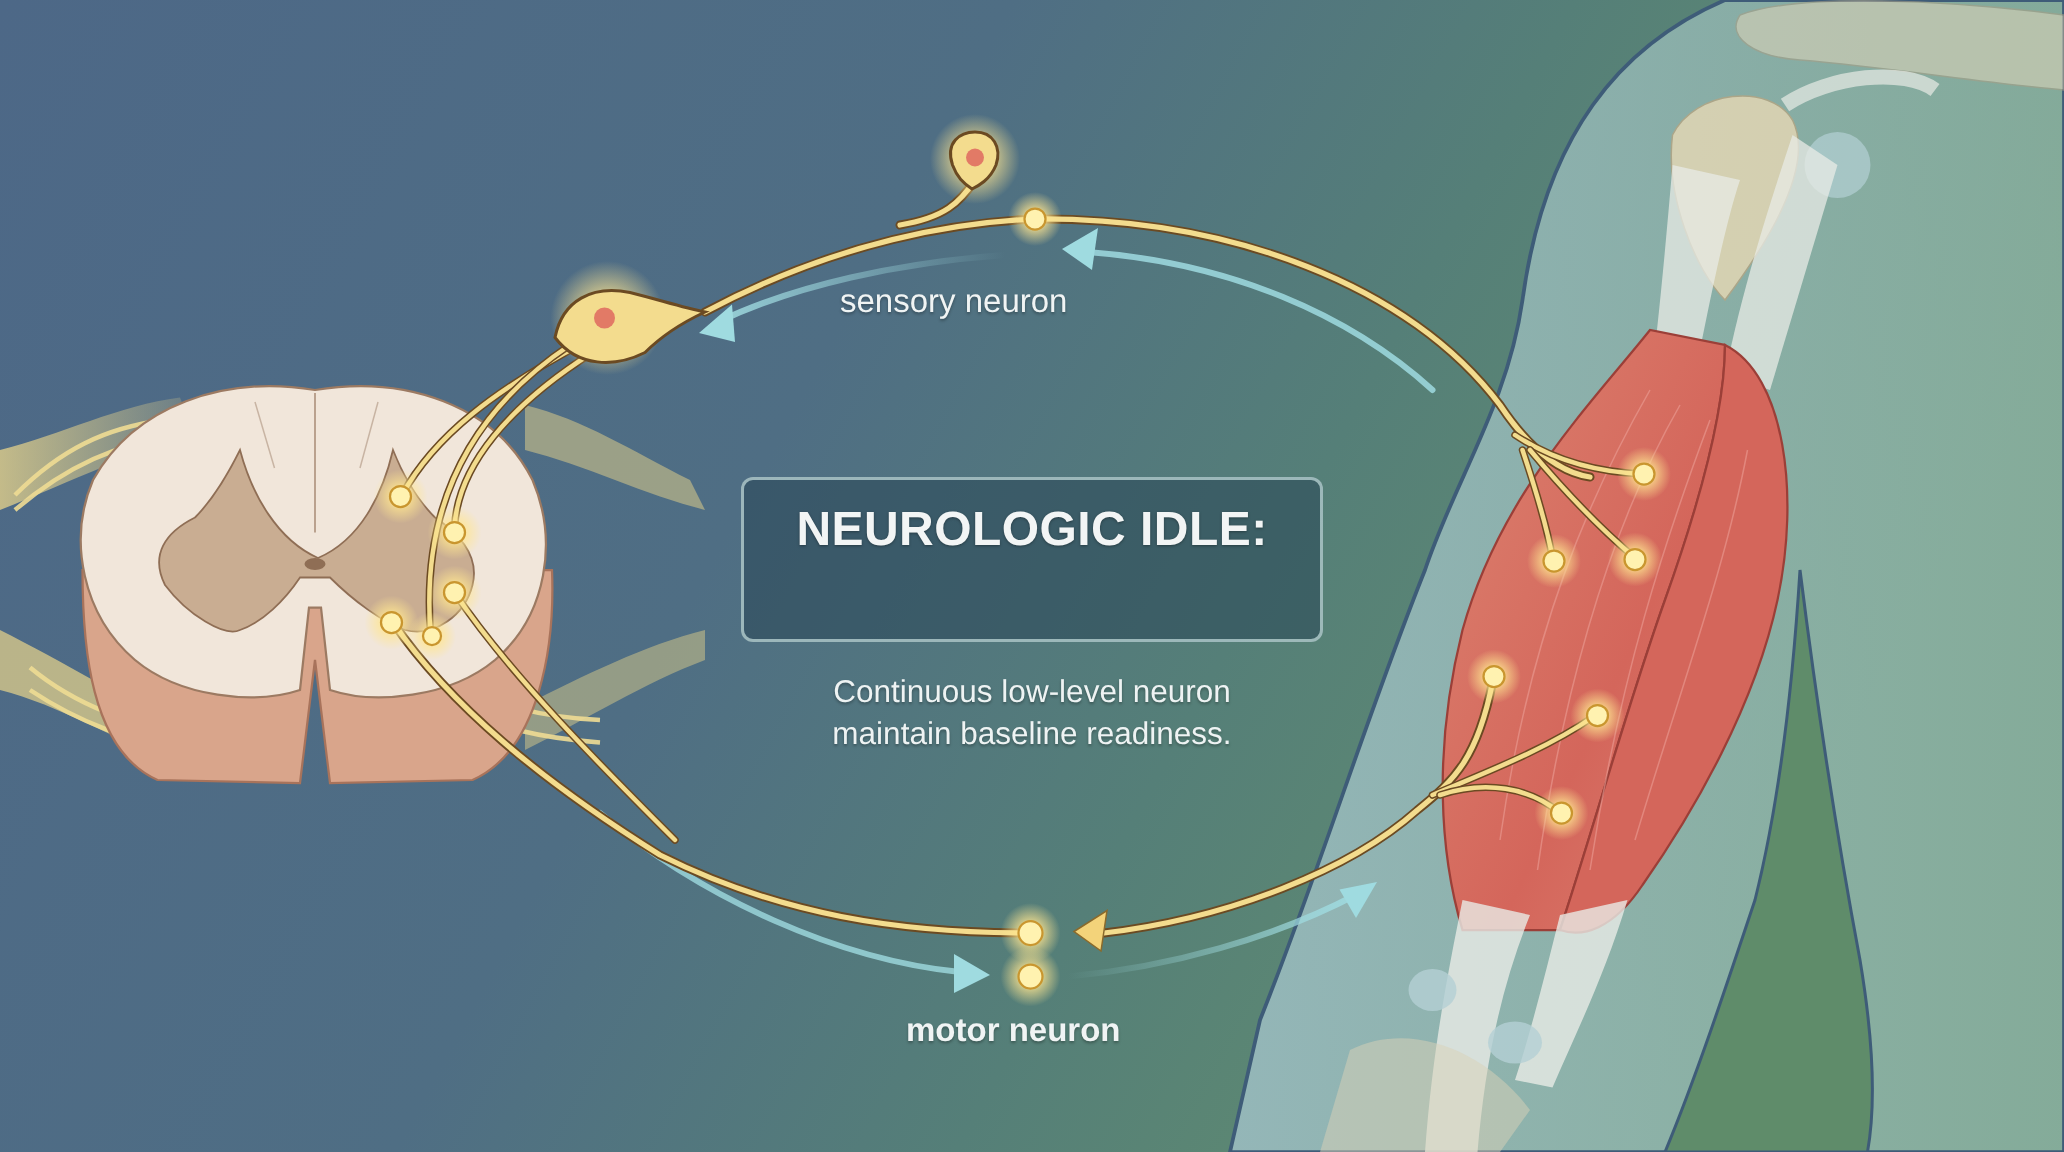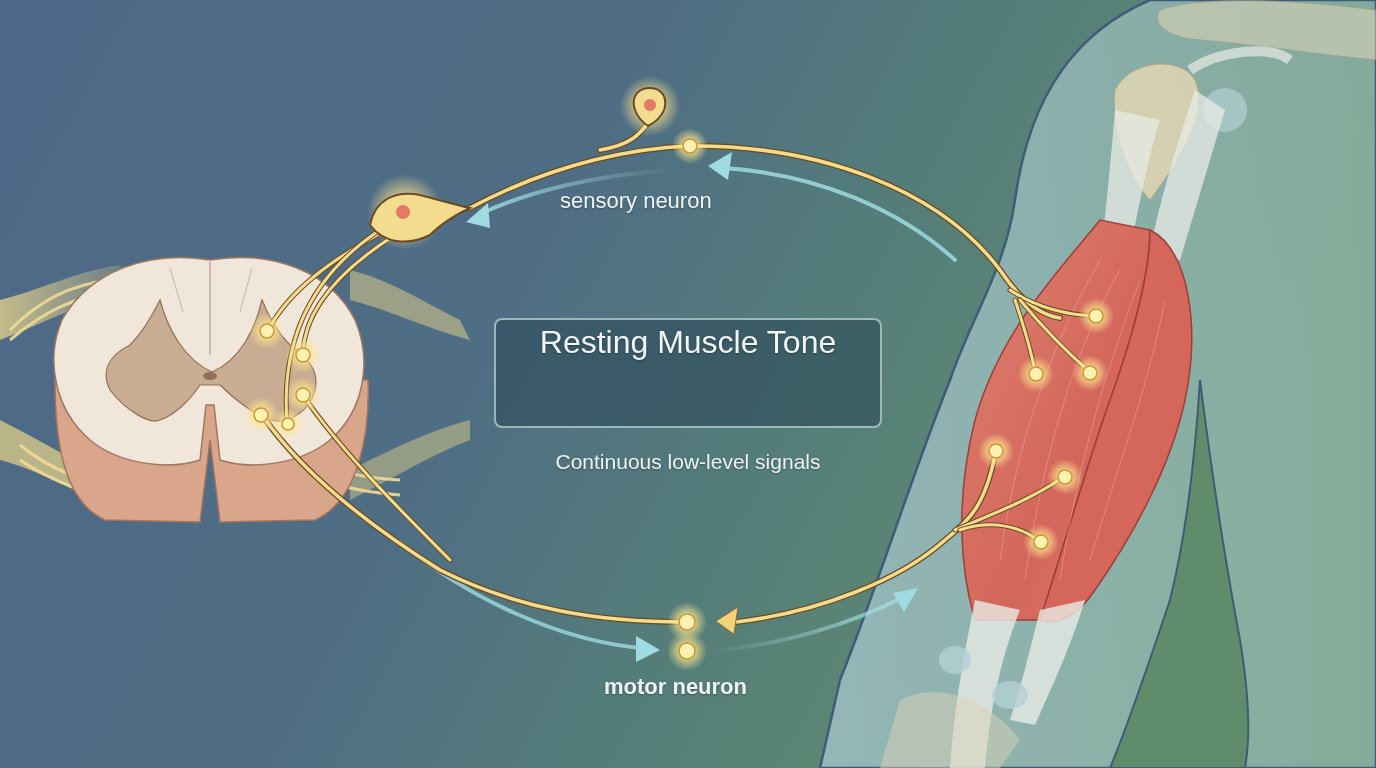--- a/index.html
+++ b/index.html
@@ -255,21 +255,22 @@
         <circle cx="687" cy="622" r="8" fill="#fff2b0" stroke="#c9962f" stroke-width="1.5"></circle>
       </g>
     <g>
         <circle cx="687" cy="651" r="20" fill="url(#glow)"></circle>
         <circle cx="687" cy="651" r="8" fill="#fff2b0" stroke="#c9962f" stroke-width="1.5"></circle>
       </g>
   </g>
 </svg>
 
 <div class="title-box">
-  <div class="title-line2">Resting Muscle Tone</div>
+  <div class="title-line1">NEUROLOGIC IDLE:</div>
 </div>
 
 <div class="subtitle">
-  <div>Continuous low-level signals</div>
+  <div>Continuous low-level neuron</div>
+  <div>maintain baseline readiness.</div>
 </div>
 
 <div class="label label-sensory">sensory neuron</div>
 <div class="label label-motor">motor neuron</div>
 
 </body></html>

